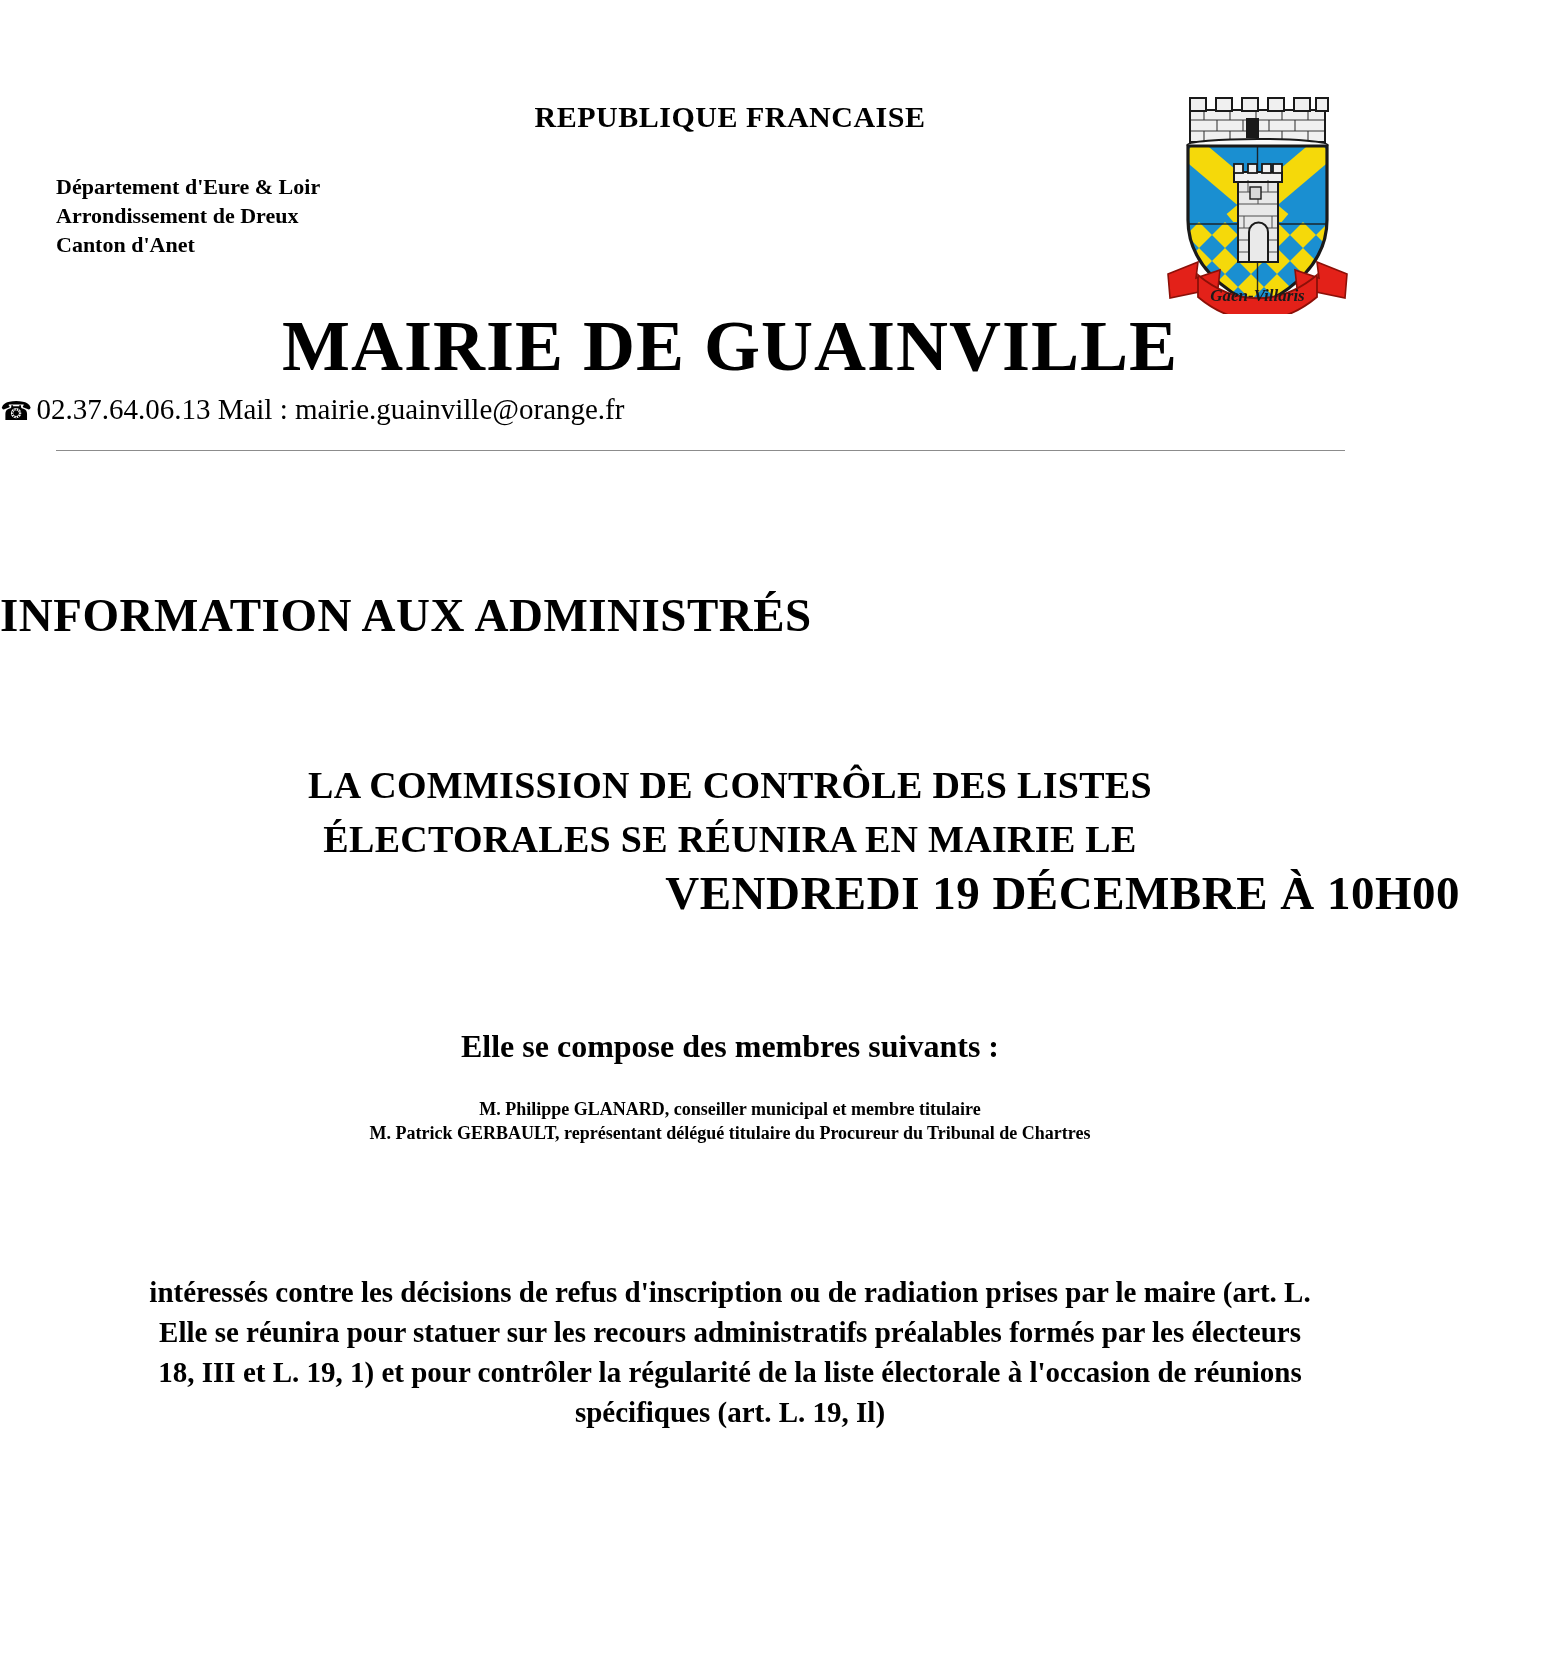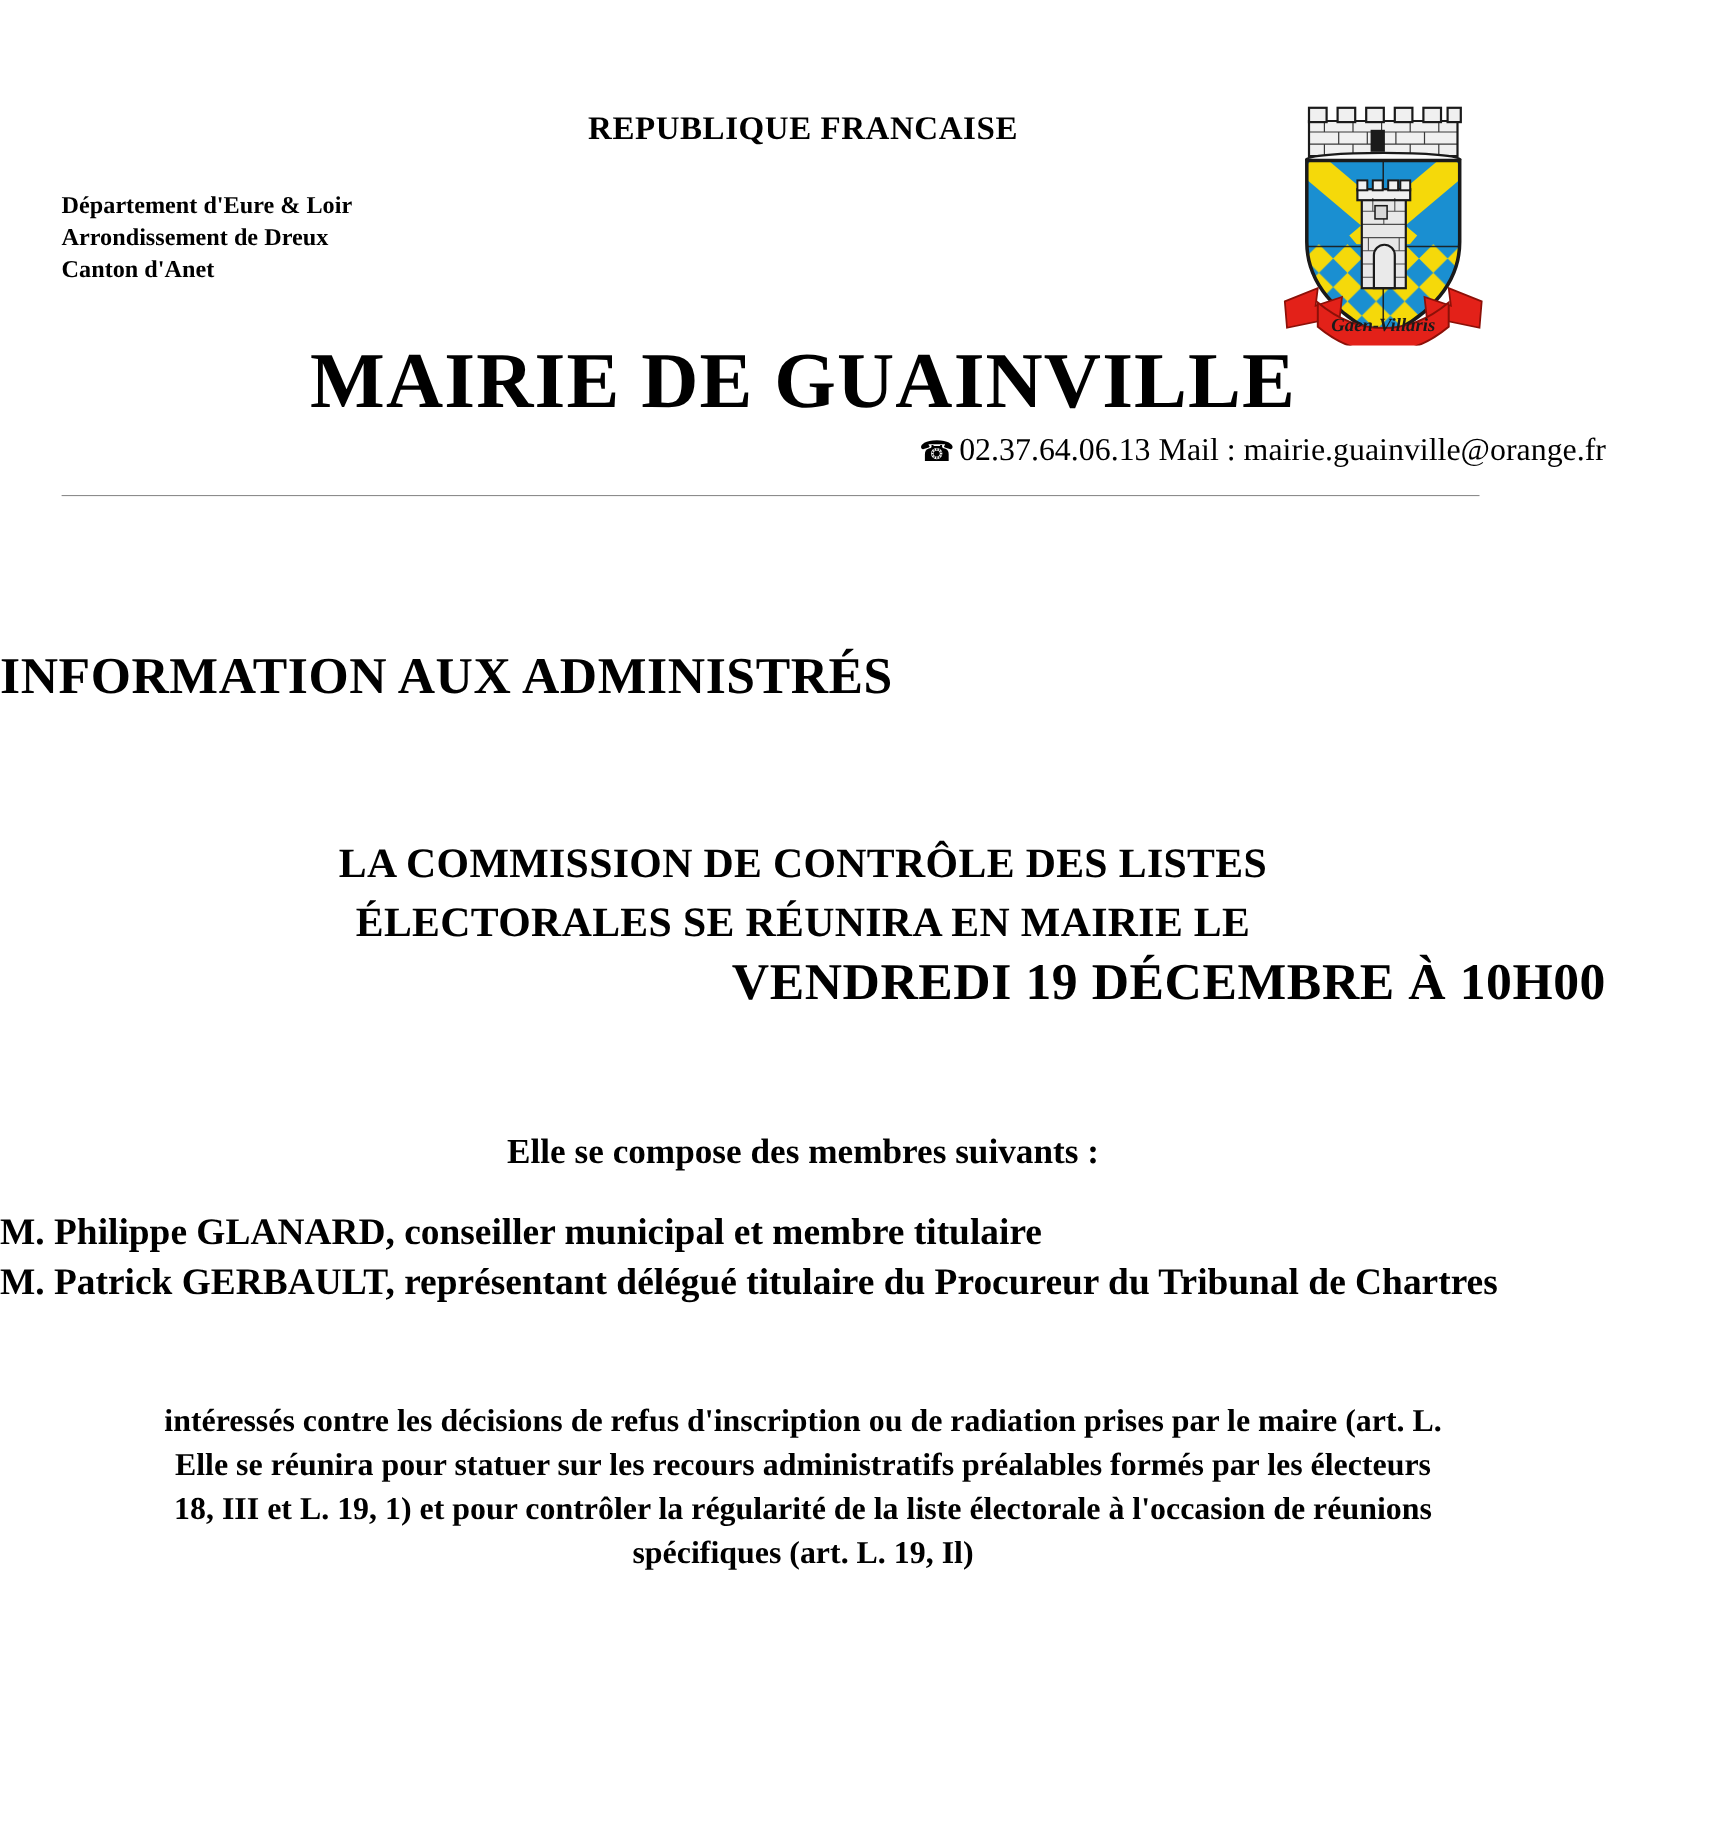--- a/index.html
+++ b/index.html
@@ -74,21 +74,21 @@
     font-weight: bold;
     letter-spacing: 1px;
     line-height: 1;
   }
 
   .contact-line {
     position: absolute;
     left: 0;
     top: 392px;
     width: 1460px;
-    text-align: right;
+    text-align: left;
     font-size: 29px;
     line-height: 1.2;
   }
   .phone-glyph {
     font-family: "DejaVu Sans", sans-serif;
     font-size: 26px;
     vertical-align: -1px;
     margin-right: 4px;
   }
 
@@ -144,21 +144,22 @@
     text-align: center;
     font-size: 32px;
     font-weight: bold;
   }
 
   .members {
     position: absolute;
     left: 0;
     top: 1098px;
     width: 1460px;
-    font-size: 34px;
+    text-align: center;
+    font-size: 18px;
     font-weight: bold;
     line-height: 1.33;
   }
   .members div { margin: 0; white-space: nowrap; }
 
   .closing {
     position: absolute;
     left: 130px;
     top: 1272px;
     width: 1200px;

